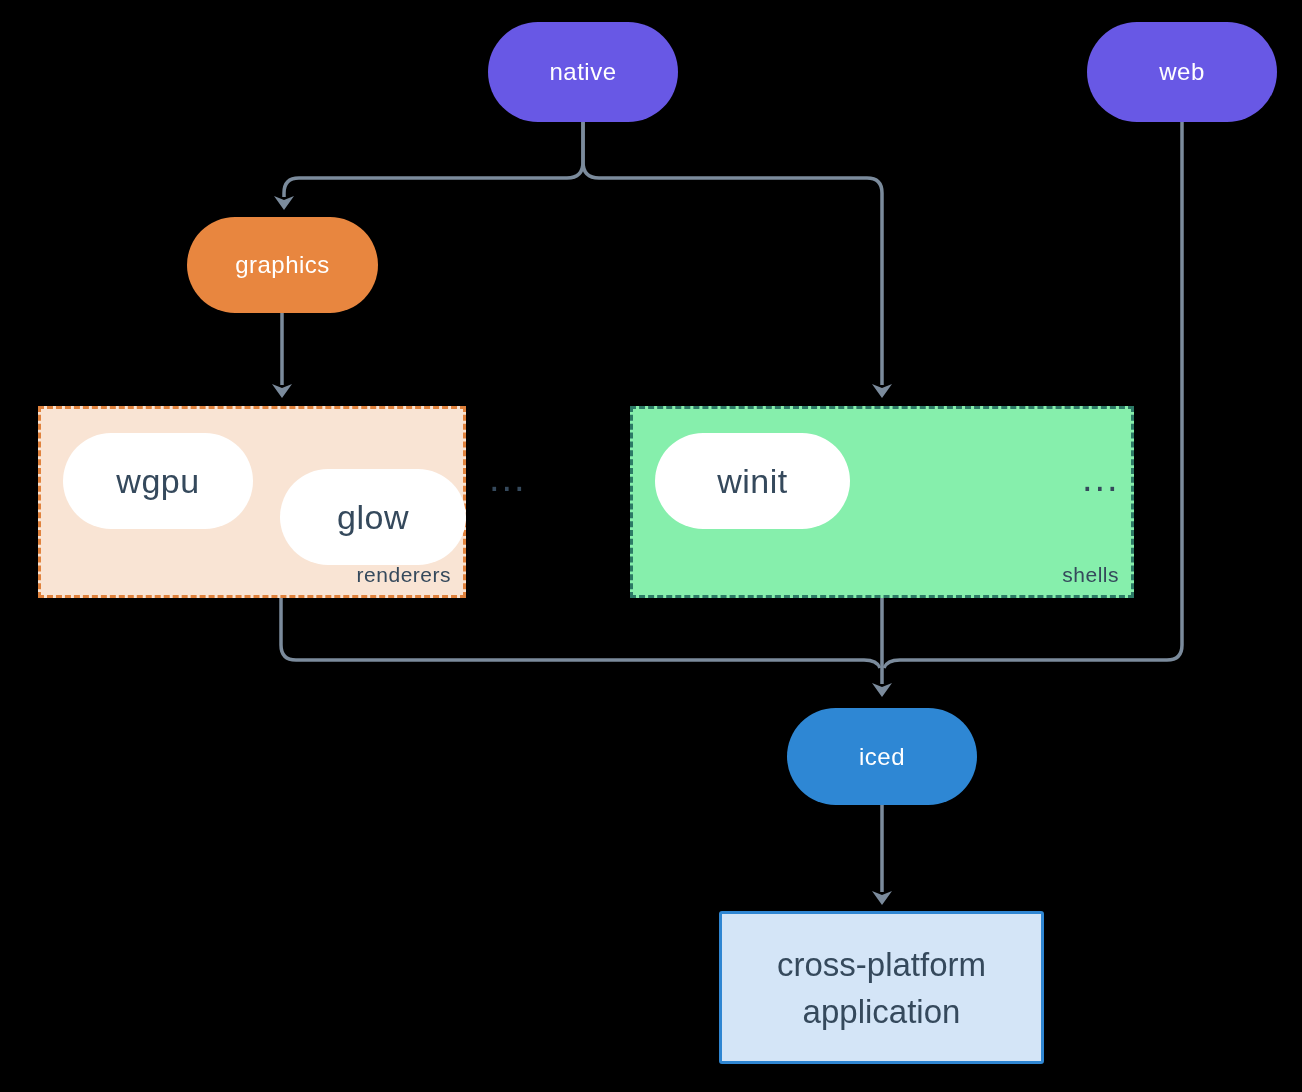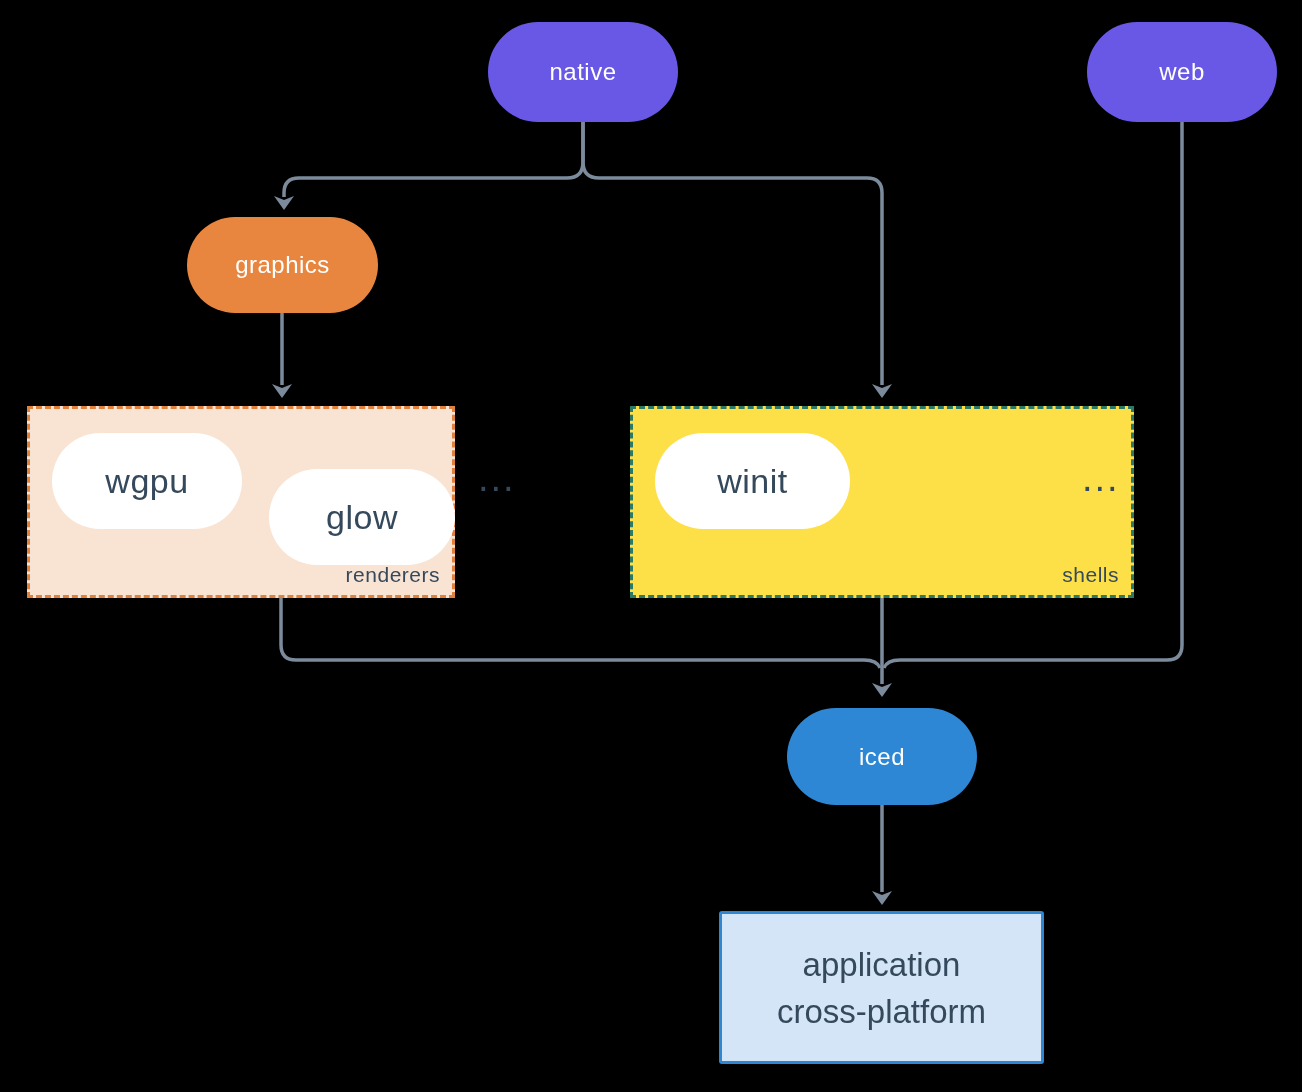--- a/index.html
+++ b/index.html
@@ -40,29 +40,29 @@
   .graphics { left: 187px;  top: 217px; width: 191px; height: 96px; }
   .iced     { left: 787px;  top: 708px; width: 190px; height: 97px; }
 
   .groupbox {
     position: absolute;
     top: 406px;
     height: 192px;
     box-sizing: border-box;
   }
   .groupbox.renderers {
-    left: 27px;
+    left: 38px;
     width: 428px;
     background: #f9e4d4;
     border: 3px dashed #e0823d;
   }
   .groupbox.shells {
     left: 630px;
     width: 504px;
-    background: #fde047;
+    background: #86efac;
     border: 3px dashed #2c7a66;
   }
   .groupbox .pill { border-radius: 48px; }
   .g-item-1 { left: 22px;  top: 24px; width: 190px; height: 96px; }
   .g-item-2 { left: 239px; top: 24px; width: 186px; height: 96px; margin-top: 36px; }
   .shells .g-item-1 { width: 195px; }
   .shells .g-item-2 { left: 242px; width: 190px; }
   .ellipsis {
     position: absolute;
     top: 48px;
@@ -160,17 +160,17 @@
     </div>
     <span class="ellipsis">...</span>
     <span class="group-label">shells</span>
   </div>
 
   <div class="pill blue iced">
     <span>iced</span>
   </div>
 
   <div class="appbox">
+    <span>cross-platform</span>
     <span>application</span>
-    <span>cross-platform</span>
   </div>
 
 </div>
 
 </body></html>

